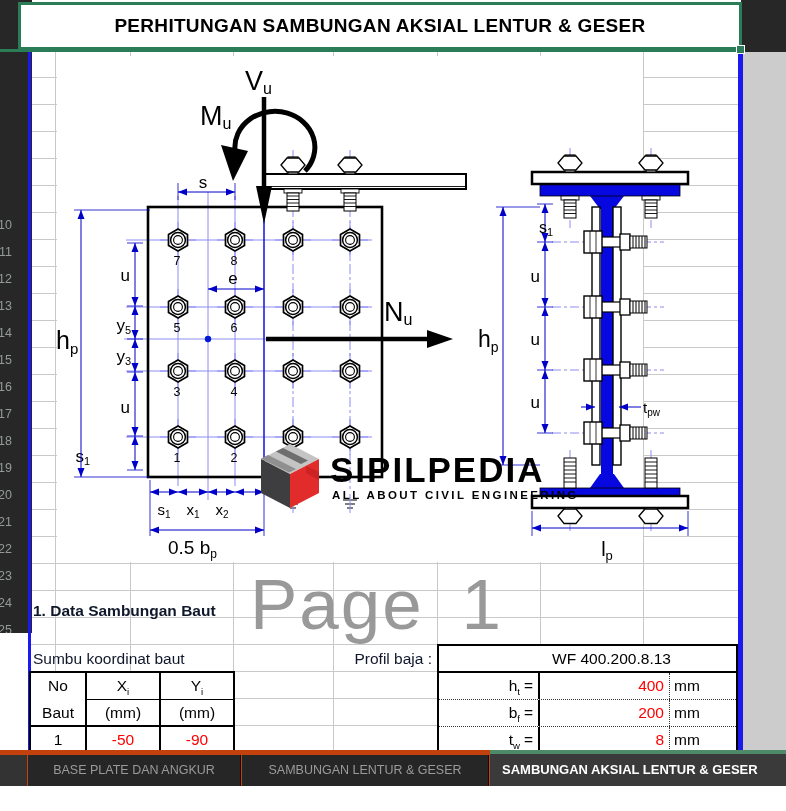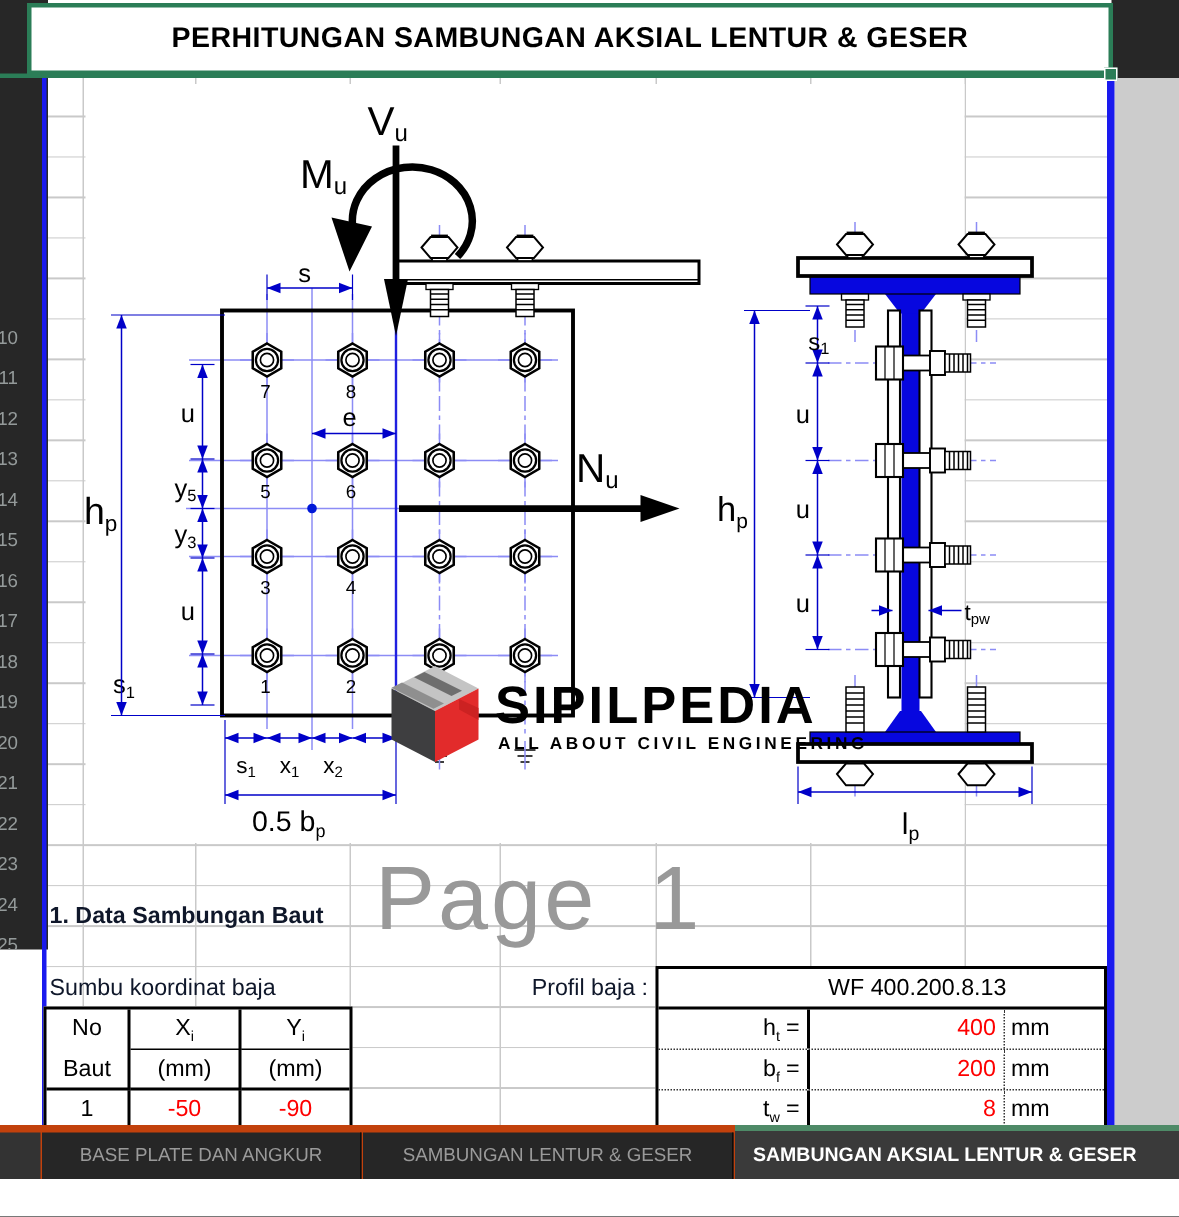--- a/index.html
+++ b/index.html
@@ -7,21 +7,21 @@
     font-family:"Liberation Sans",sans-serif;}
   #screen *{box-sizing:border-box;}
 
   
   .sheet{position:absolute;left:31px;top:52px;width:707px;height:707px;background:#fff;
     background-image:repeating-linear-gradient(to bottom,transparent 0,transparent 26px,#c9c9c9 26px,#c9c9c9 27px);
     background-position:0 -1px;z-index:1;}
   .vgrid{position:absolute;top:52px;height:707px;width:1px;background:#c9c9c9;z-index:2;}
   .patch{position:absolute;left:57px;top:56px;width:586px;height:506px;background:#fff;z-index:3;}
   .outside{position:absolute;left:743px;top:52px;width:43px;height:707px;background:#cccccc;z-index:3;}
-  .watermark{position:absolute;left:250px;top:564px;font-size:60px;color:#999;letter-spacing:2px;word-spacing:16px;z-index:4;}
+  .watermark{position:absolute;left:250px;top:564px;font-size:71px;color:#999;letter-spacing:2px;word-spacing:16px;z-index:4;}
 
   
   .rowhdr{position:absolute;left:0;top:0;width:28px;height:633px;background:#272727;overflow:hidden;z-index:6;padding-left:32px;}
   .rownum{position:absolute;left:-14px;width:26px;height:27px;line-height:27px;text-align:right;
     font-size:12.5px;color:#949a9a;}
   .pbreak{position:absolute;background:#1a1aee;z-index:7;}
   .corner-tr{position:absolute;left:741px;top:0;width:45px;height:52px;background:#272727;z-index:7;}
   .titlecell{position:absolute;left:18px;top:2px;width:724px;height:48px;background:#fff;
     border:3px solid #2b7d57;z-index:8;text-align:center;line-height:42px;
     font-size:19px;font-weight:bold;color:#000;letter-spacing:.3px;}
@@ -302,21 +302,21 @@
       <polygon points="319,459 290,474 290,508 319,493" fill="#e22b2b"></polygon>
       <polygon points="268,455 296,469 289,472.5 261,458.5" fill="#8f8f8f"></polygon>
       <polygon points="283,448 308,460.5 301,464 276,451.5" fill="#6e6e6e"></polygon>
       <polygon points="306,466 319,472 319,480 306,473" fill="#c22"></polygon>
       <text x="330" y="482" font-size="35" font-weight="bold" letter-spacing="2" fill="#c8c8c8">SIPILPEDIA</text>
       <text x="332" y="499" font-size="11.5" font-weight="bold" letter-spacing="2.4" fill="#474747">ALL ABOUT CIVIL ENGINEERING</text>
     </g>
   </svg>
 
   <div class="celltext bold" style="left:33px;top:602px;">1. Data Sambungan Baut</div>
-  <div class="celltext" style="left:33px;top:650px;">Sumbu koordinat baja</div>
+  <div class="celltext" style="left:33px;top:650px;">Sumbu koordinat baut</div>
   <div class="celltext" style="left:300px;top:650px;width:132px;text-align:right;">Profil baja :</div>
 
   <div class="btab">
     <div class="tr h1">
       <div class="td c1">No</div>
       <div class="td c2 hx"><span>X</span><sub>i</sub></div>
       <div class="td c3 hx"><span>Y</span><sub>i</sub></div>
     </div>
     <div class="tr hdr2">
       <div class="td c1">Baut</div>

